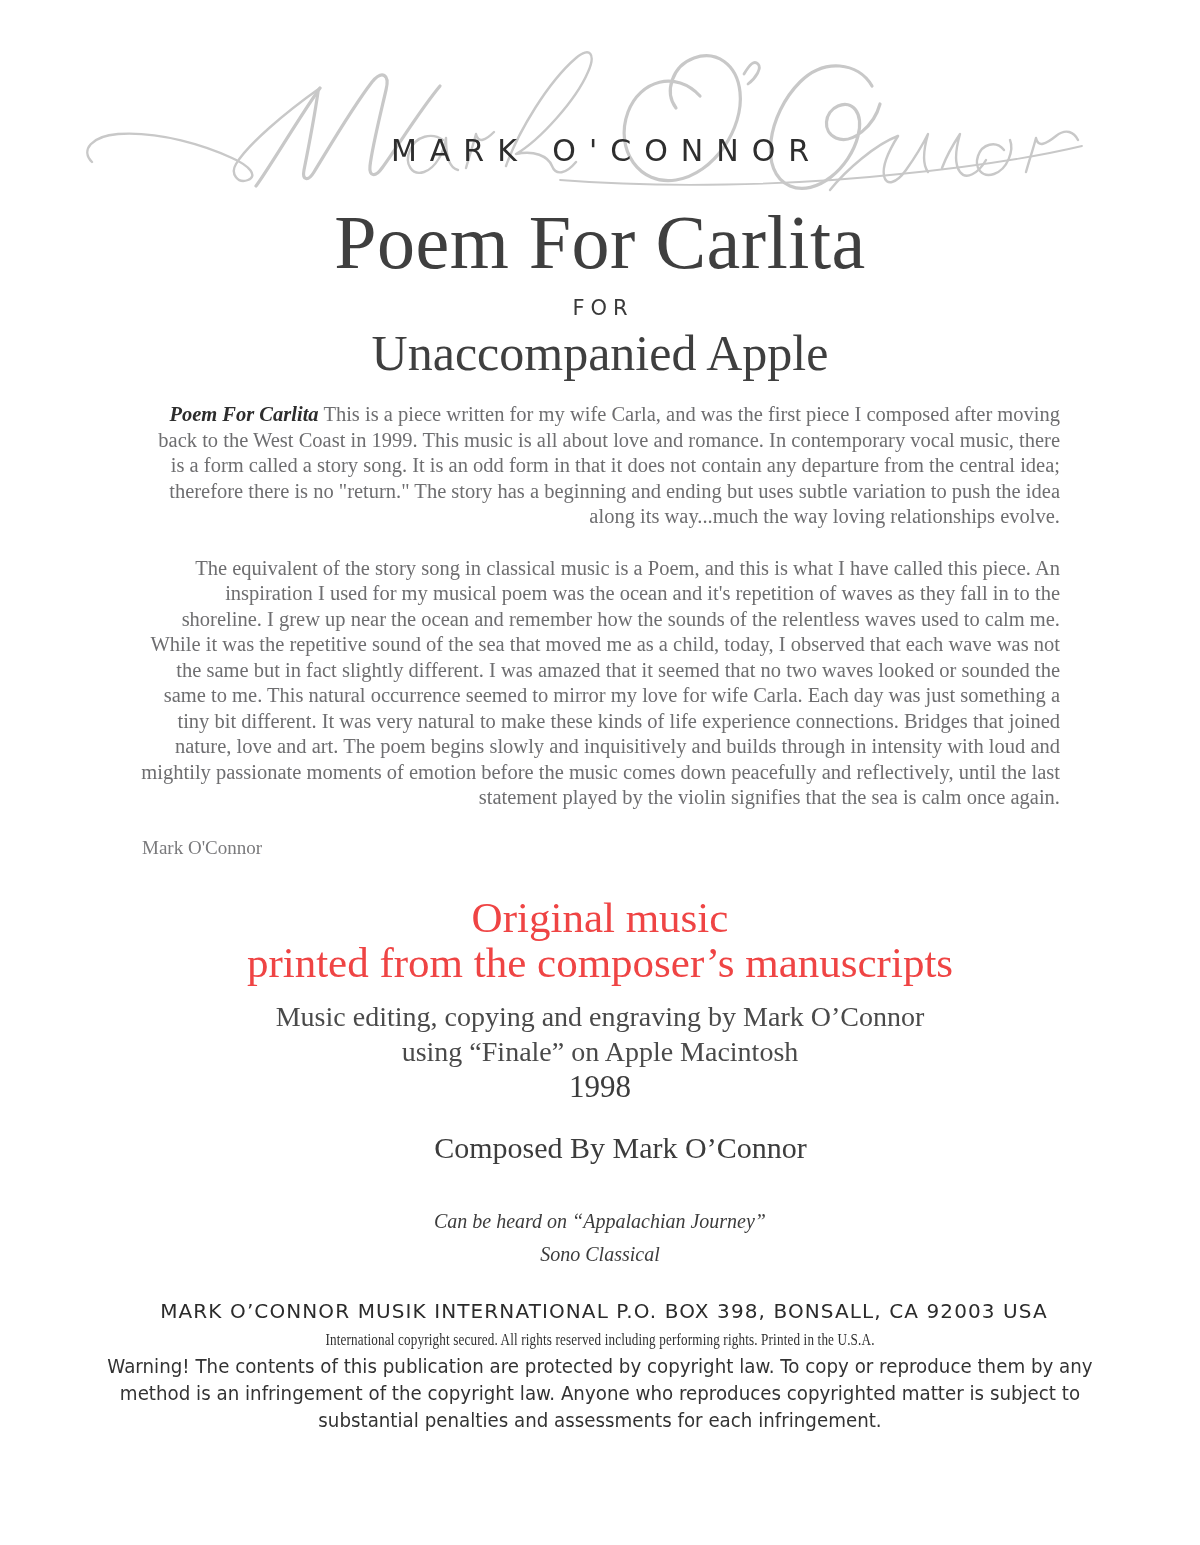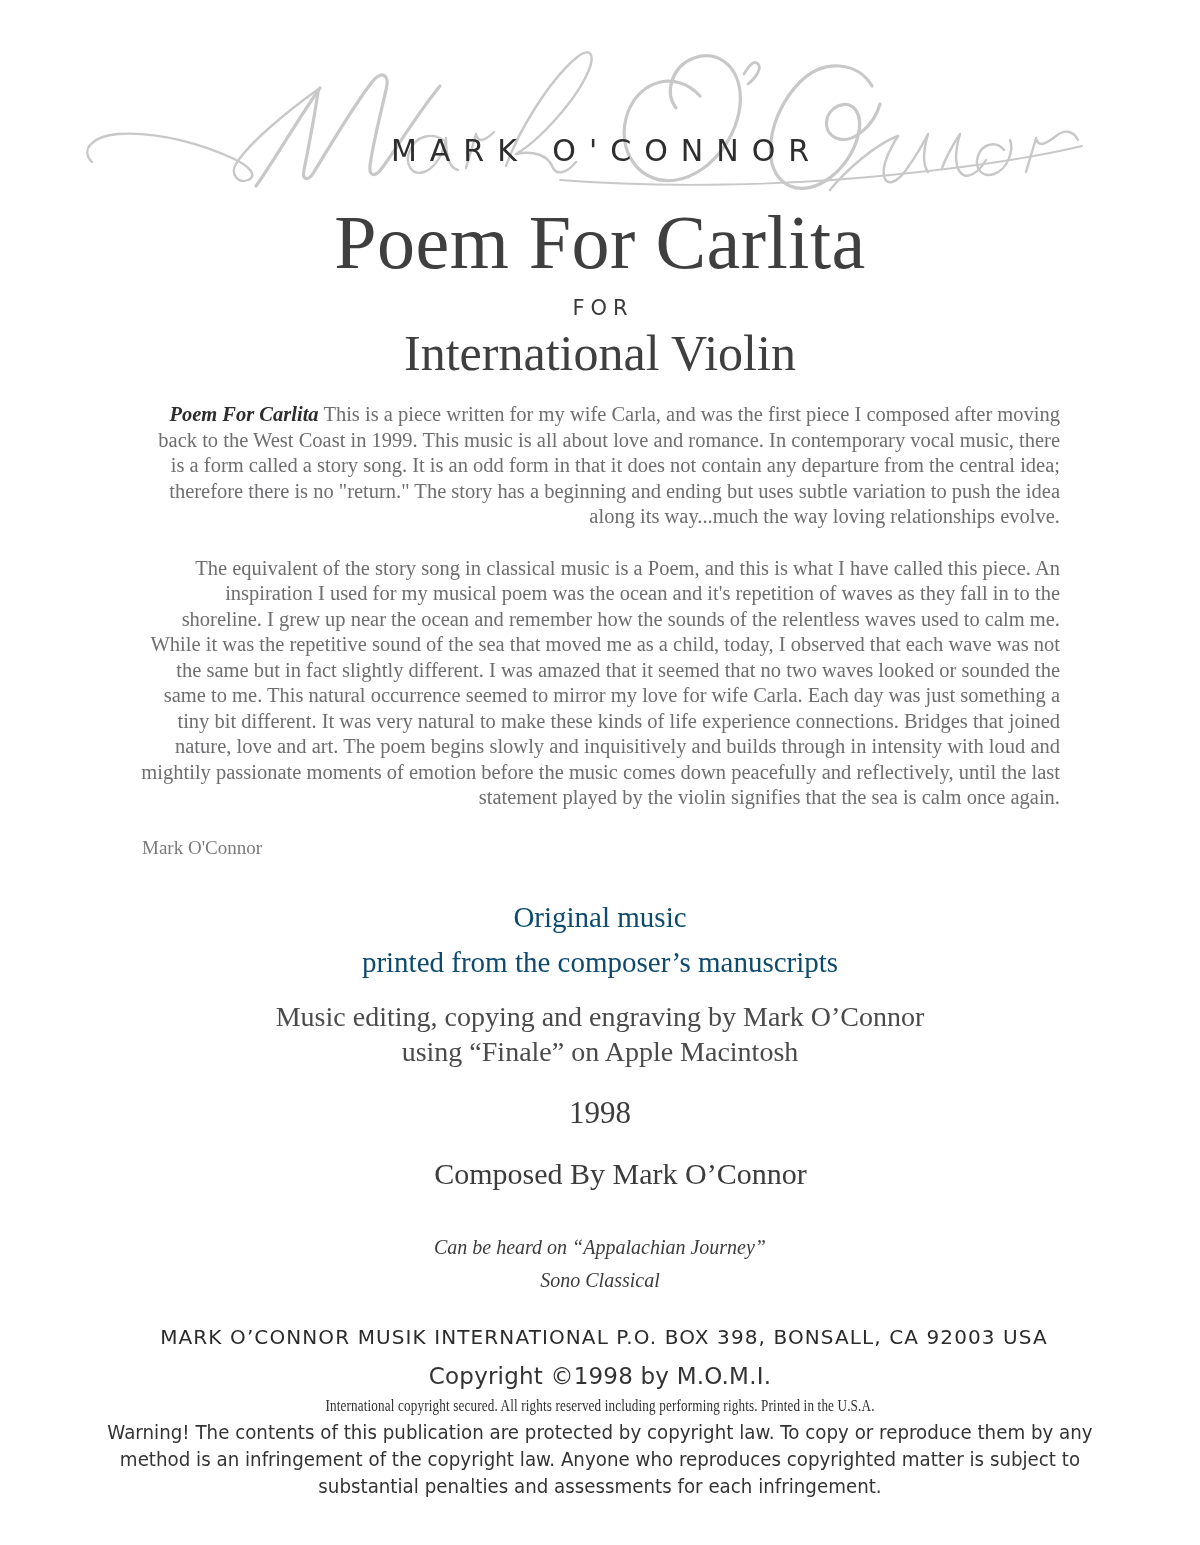--- a/index.html
+++ b/index.html
@@ -114,36 +114,35 @@
     margin: 0 0 0 2px;
   }
 
   
   .credits {
     text-align: center;
     margin-top: 36px;
   }
   .credit-big {
     font-family: "Liberation Serif", serif;
-    font-size: 29px;
+    font-size: 43px;
     line-height: 45px;
-    color: #0c4a6e;
+    color: #ef4444;
   }
   .credit-mid {
     font-family: "Liberation Serif", serif;
     font-size: 28px;
     line-height: 35px;
     color: #4a4a4a;
     margin-top: 14px;
   }
   .credit-year {
     font-family: "Liberation Serif", serif;
     font-size: 31px;
     color: #3c3c3c;
-    margin-top: 26px;
   }
   .credit-composed {
     font-family: "Liberation Serif", serif;
     font-size: 30px;
     color: #3c3c3c;
     margin-top: 26px;
     padding-left: 41px;
   }
   .credit-heard {
     font-family: "Liberation Serif", serif;
@@ -231,21 +230,21 @@
         <path d="M560 180 C 660 188, 790 186, 900 174 C 980 166, 1040 156, 1082 146" stroke-width="1.8"></path>
       </g>
     </svg>
 
     <div class="logo-caps">MARK O'CONNOR</div>
   </div>
 
   <div class="title-block">
     <div class="main-title">Poem For Carlita</div>
     <div class="for-label">FOR</div>
-    <div class="subtitle">International Violin</div>
+    <div class="subtitle">Unaccompanied Apple</div>
   </div>
 
   <div class="notes">
     <p class="note-para"><span class="leadin">Poem For Carlita</span><span> This is a piece written for my wife Carla, and was the first piece I composed after moving back to the West Coast in 1999. This music is all about love and romance.  In contemporary vocal music, there is a form called a story song. It is an odd form in that it does not contain any departure from the central idea; therefore there is no "return." The story has a beginning and ending but uses subtle variation to push the idea along its way...much the way loving relationships evolve.</span></p>
     <p class="note-para">The equivalent of the story song in classical music is a Poem, and this is what I have called this piece. An inspiration I used for my musical poem was the ocean and it's repetition of waves as they fall in to the shoreline.  I grew up near the ocean and remember how the sounds of the relentless waves used to calm me.  While it was the repetitive sound of the sea that moved me as a child, today, I observed that each wave was not the same but in fact slightly different. I was amazed that it seemed that no two waves looked or sounded the same to me. This natural occurrence seemed to mirror my love for wife Carla. Each day was just something a tiny bit different. It was very natural to make these kinds of life experience connections. Bridges that joined nature, love and art. The poem begins slowly and inquisitively and builds through in intensity with loud and mightily passionate moments of emotion before the music comes down peacefully and reflectively, until the last statement played by the violin signifies that the sea is calm once again.</p>
     <p class="signature-name">Mark O'Connor</p>
   </div>
 
   <div class="credits">
     <div class="credit-big">Original music</div>
@@ -253,18 +252,17 @@
     <div class="credit-mid">Music editing, copying and engraving by Mark O’Connor</div>
     <div class="credit-mid" style="margin-top:0">using “Finale” on Apple Macintosh</div>
     <div class="credit-year">1998</div>
     <div class="credit-composed">Composed By Mark O’Connor</div>
     <div class="credit-heard">Can be heard on “Appalachian Journey”</div>
     <div class="credit-heard" style="margin-top:0">Sono Classical</div>
   </div>
 
   <div class="footer">
     <div class="address-line">MARK O’CONNOR MUSIK INTERNATIONAL P.O. BOX 398, BONSALL, CA 92003 USA</div>
-    <div class="copyright-line">Copyright ©1998 by M.O.M.I.</div>
     <div class="intl-line">International copyright secured.  All rights reserved including performing rights.  Printed in the U.S.A.</div>
     <div class="warning-block">Warning! The contents of this publication are protected by copyright law. To copy or reproduce them by any method is an infringement of the copyright law. Anyone who reproduces copyrighted matter is subject to substantial penalties and assessments for each infringement.</div>
   </div>
 
 </div>
 
 </body></html>

